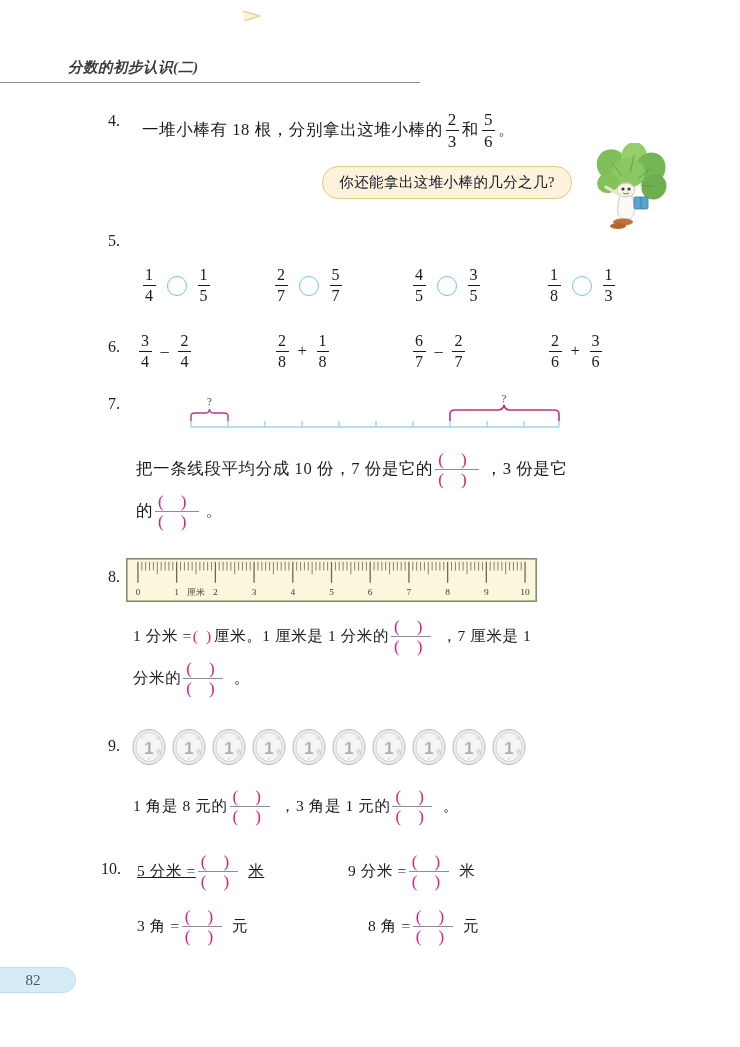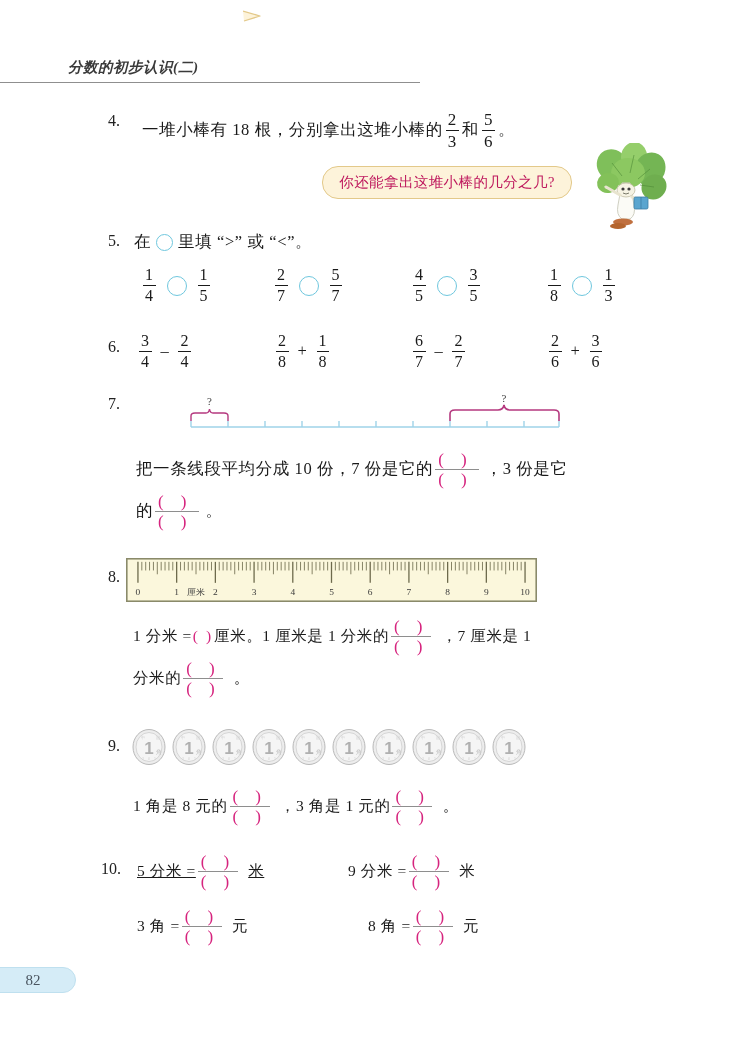--- a/index.html
+++ b/index.html
@@ -80,21 +80,21 @@
   
   .bubble{
     position:absolute;left:322px;top:166px;
     width:248px;height:31px;
     border:1.4px solid #e3c98a;border-radius:16px;
     background:#fdf3da;
   }
   .bubble-text{
     position:absolute;left:0;top:0;width:248px;height:31px;
     line-height:31px;text-align:center;
-    font-size:14.5px;color:#be185d;letter-spacing:.4px;
+    font-size:14.5px;color:#0f172a;letter-spacing:.4px;
   }
   .bubble-tail{
     position:absolute;left:243px;top:9px;width:18px;height:14px;
   }
 
   
   .mascot{position:absolute;left:578px;top:143px;width:96px;height:92px;}
 
   
   .numline{position:absolute;left:190px;top:395px;width:370px;height:36px;}
@@ -176,23 +176,20 @@
     <path d="M54 54 L64 58" stroke="#e8e4cf" stroke-width="3" stroke-linecap="round"></path>
 
     <rect x="56" y="54" width="14" height="12" rx="1.5" fill="#5aa5cf" stroke="#3e7ea5" stroke-width=".8"></rect>
     <path d="M63 54 L63 66" stroke="#3e7ea5" stroke-width=".8"></path>
 
     <ellipse cx="45" cy="79" rx="10" ry="3.5" fill="#c0703f"></ellipse>
     <ellipse cx="40" cy="83" rx="8" ry="3" fill="#b4652f"></ellipse>
   </svg>
 
   <div class="qnum" style="left:108px;top:232px;">5.</div>
-  <div class="line" style="left:134px;top:231px;">
-    <span>在</span><span class="circ small"></span><span>里填 “&gt;” 或 “&lt;”。</span>
-  </div>
 
   <div class="line" style="left:140px;top:268px;">
     <span class="frac"><span class="n">1</span><span class="bar"></span><span class="d">4</span></span><span class="circ"></span><span class="frac"><span class="n">1</span><span class="bar"></span><span class="d">5</span></span>
   </div>
 
   <div class="line" style="left:272px;top:268px;">
     <span class="frac"><span class="n">2</span><span class="bar"></span><span class="d">7</span></span><span class="circ"></span><span class="frac"><span class="n">5</span><span class="bar"></span><span class="d">7</span></span>
   </div>
 
   <div class="line" style="left:410px;top:268px;">

